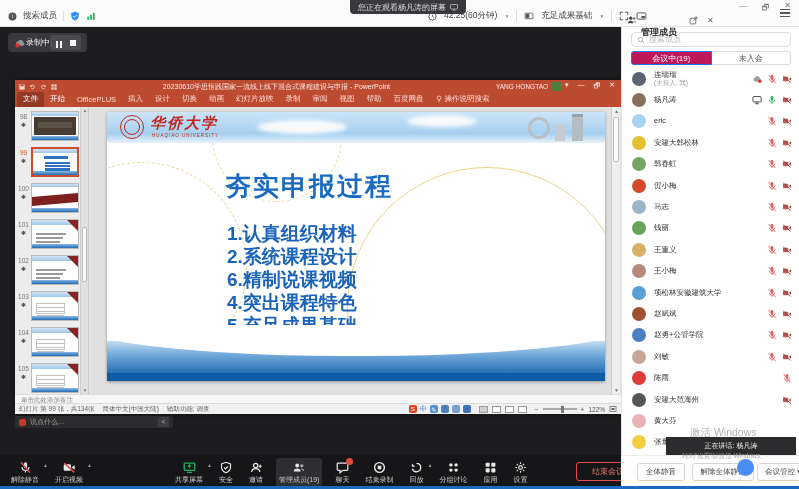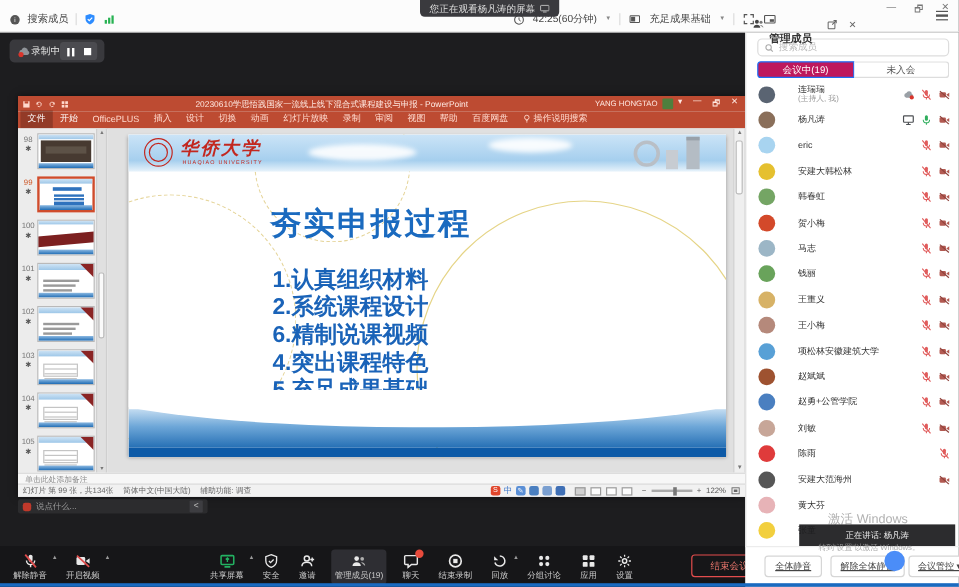--- a/index.html
+++ b/index.html
@@ -111,21 +111,21 @@
   #panel-head .ttl { font-weight:bold;margin-top:24px; }
   #panel-head .hic { display:flex; gap:9px; margin-left:8px; color:#666; font-size:8px; }
   #searchbox { position:absolute; left:9px; top:5px; width:160px; height:15px; border:1px solid #ddd; border-radius:4px; display:flex; align-items:center; padding:0 5px; gap:4px; background:#fff; }
   #searchbox input { border:0; outline:0; width:120px; font-size:8px; color:#333; background:transparent; }
   #searchbox input::placeholder { color:#bbb; }
   #ptabs { position:absolute; left:9px; top:24px; width:160px; height:14px; display:flex; }
   #ptabs .pt { flex:1; display:flex; align-items:center; justify-content:center; font-size:8px; border:1px solid #ddd; color:#555; background:#fff; }
   #ptabs .pt.on { background:#be185d; color:#fff; border-color:#1e6ef6; border-radius:3px 0 0 3px; }
   #ptabs .pt.off { border-left:0; border-radius:0 3px 3px 0; }
   #plist { position:absolute; left:0; top:41px; width:178px; height:387px; overflow:hidden; }
-  .p-row { display:flex; align-items:center; height:21.4px; padding:0 8px 0 10px; gap:19px; }
+  .p-row { display:flex; align-items:center; height:21.4px; padding:0 8px 0 10px; gap:8px; }
   .p-avatar { width:14px; height:14px; border-radius:50%; flex:0 0 auto; }
   .p-names { flex:1; display:flex; flex-direction:column; line-height:8px; overflow:hidden; }
   .p-name { font-size:7.5px; color:#333; white-space:nowrap; }
   .p-sub { font-size:6.5px; color:#999; }
   .p-icons { display:flex; gap:5px; align-items:center; }
   .pic { width:10px; height:10px; display:inline-flex; }
 
   
   #wm1 { position:absolute; left:690px; top:426px; font-size:10.5px; color:rgba(150,150,150,.75); z-index:50; }
   #wm2 { position:absolute; left:682px; top:452px; font-size:6.5px; color:rgba(160,160,160,.9); z-index:52; }
@@ -137,21 +137,21 @@
   #tbg-left { left:8px; }
   #tbg-center { left:172px; }
   .tb-item { display:flex; flex-direction:column; align-items:center; gap:1px; color:#ccc; position:relative; padding:2px 3px; border-radius:3px; }
   .tb-item.active { background:#2e2e33; }
   .tb-lbl { font-size:7px; white-space:nowrap; }
   .tb-ico { height:14px; display:flex; align-items:center; position:relative; }
   .tb-caret { position:absolute; right:-6px; top:4px; color:#999; font-size:5px; }
   .badge { position:absolute; right:-4px; top:-2px; width:7px; height:7px; background:#e84b3c; border-radius:50%; }
   #endbtn { position:absolute; left:576px; top:7px; width:64px; height:19px; border:1px solid #e34d4d; color:#e8756b; background:transparent; border-radius:3px; font-size:8px; }
   #panel-footer { position:absolute; left:621px; top:455px; width:178px; height:34px; background:#fff; border-top:1px solid #ececec; }
-  .pf-btn { position:absolute; top:7px; height:18px; border:1px solid #d6d6d6; background:#fff; border-radius:3px; font-size:7.5px; color:#444; padding:0 4px;text-decoration:underline; }
+  .pf-btn { position:absolute; top:7px; height:18px; border:1px solid #d6d6d6; background:#fff; border-radius:3px; font-size:7.5px; color:#444; padding:0 4px; }
   #bluedot { position:absolute; left:737px; top:459px; width:17px; height:17px; border-radius:50%; background:#4b8df8; z-index:53; }
   #bottom-strip { position:absolute; left:0; top:486px; width:799px; height:3px; background:#1a6ac0; z-index:60; }
 </style>
 </head>
 <body>
 
 <div id="notif">
   <span>您正在观看杨凡涛的屏幕</span>
   <svg width="8" height="8" viewBox="0 0 16 16">
       <rect x="1" y="3" width="14" height="9" rx="1" fill="none" stroke="#bbb" stroke-width="1.6"></rect>

